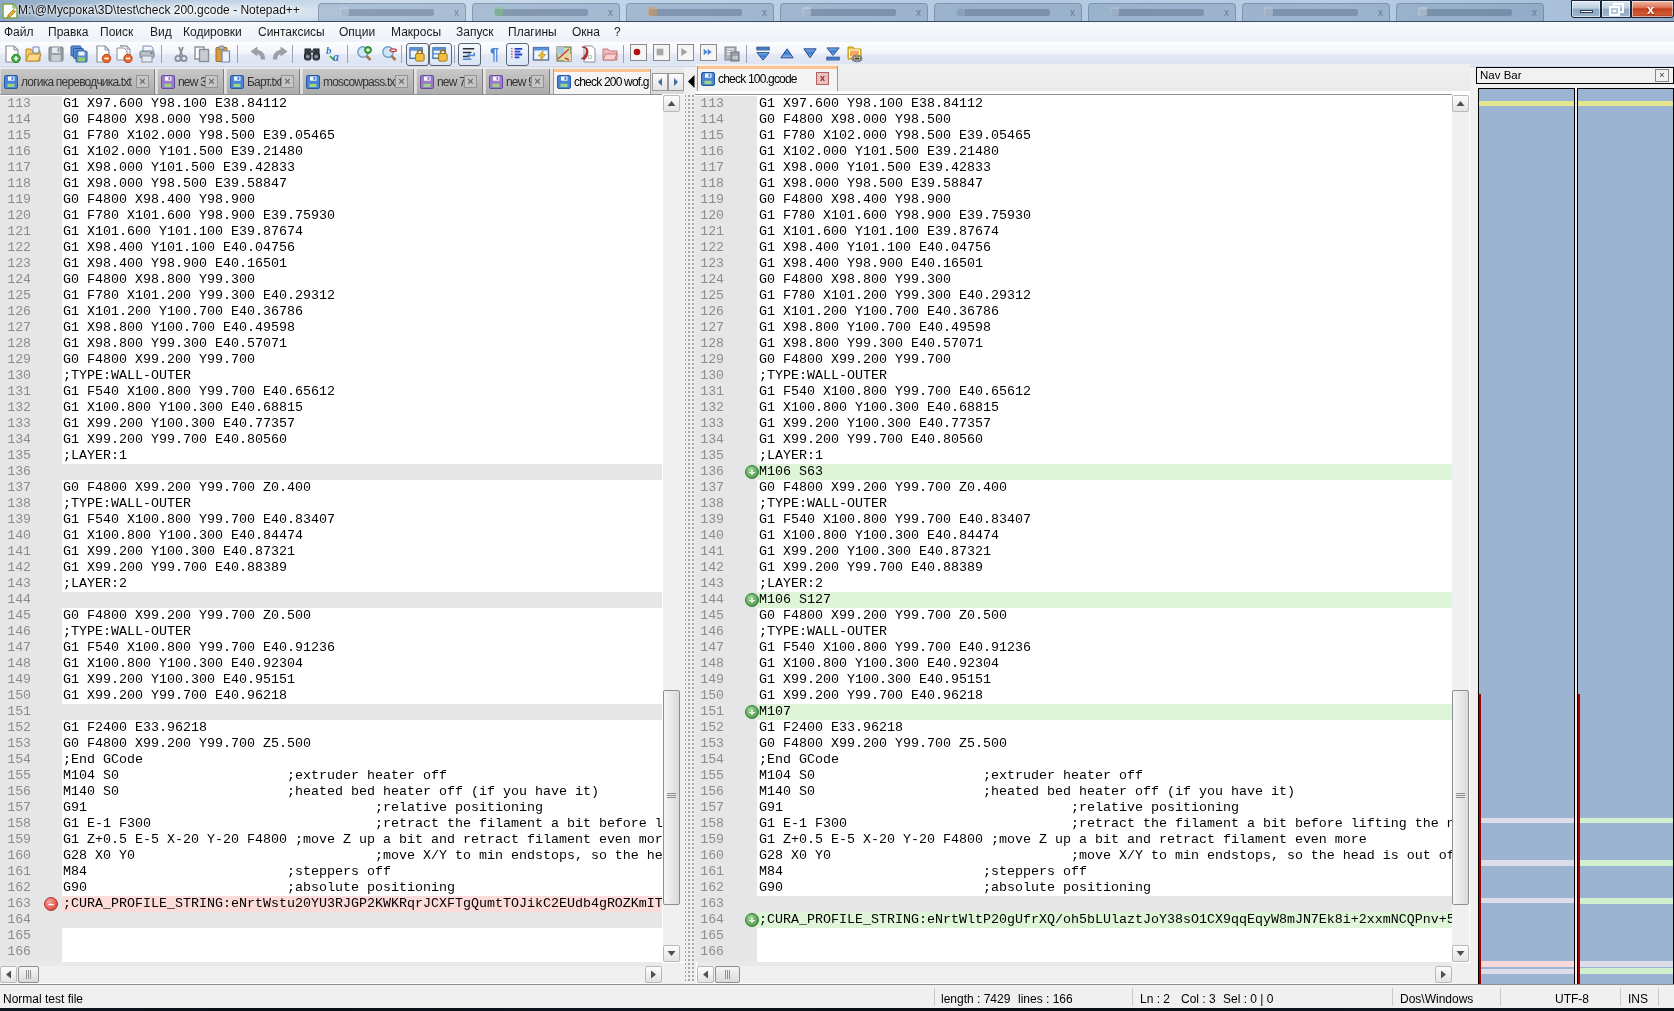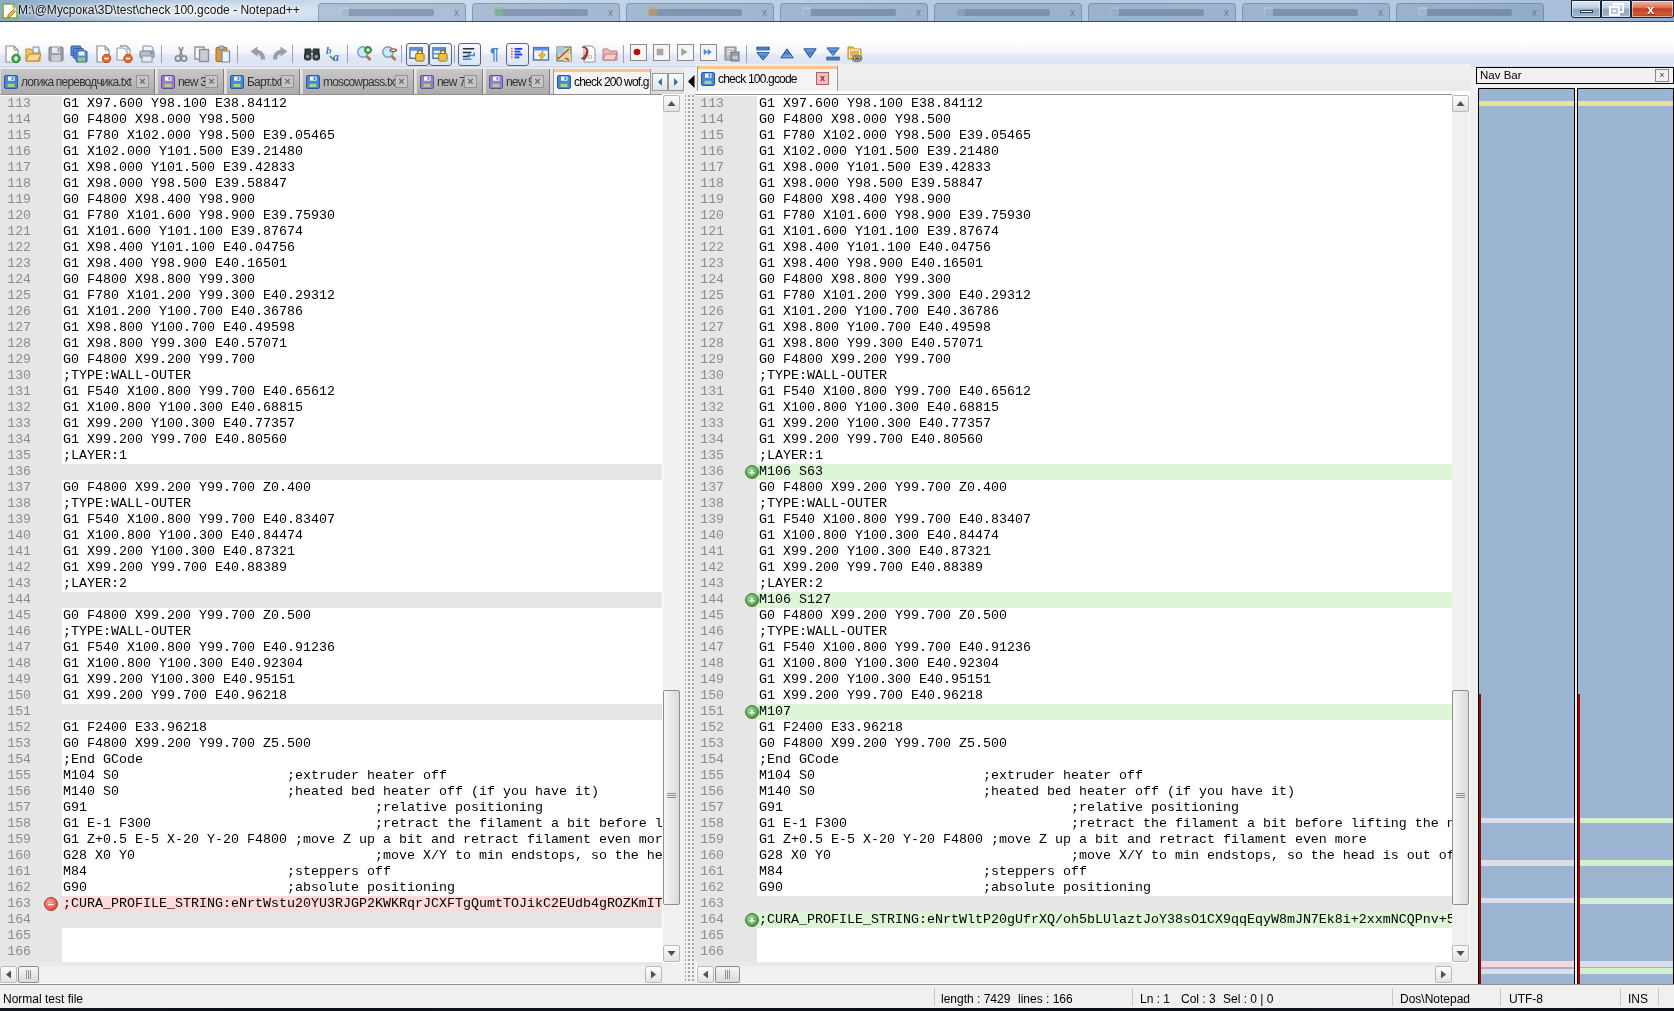--- a/index.html
+++ b/index.html
@@ -100,35 +100,49 @@
       <div class="gdot abs" style="left:956px;background:#9ab0c8"></div>
       <div class="gdot abs" style="left:1110px;background:#b8c8dc"></div>
       <div class="gdot abs" style="left:1264px;background:#c0ccda"></div>
       <div class="gdot abs" style="left:1418px;background:#d0d8e4"></div>
     </div>
     <svg class="abs" style="left:2px;top:3px" width="16" height="16" viewBox="0 0 16 16">
       <path d="M1 1h10l4 4v10H1z" fill="#fdfdfd" stroke="#7aa84e" stroke-width="1.6"></path>
       <path d="M11 1l4 4h-4z" fill="#cfe3b2" stroke="#7aa84e" stroke-width="1"></path>
       <path d="M13.5 8.5L8 14l-2.5.5L6 12l5.5-5.5z" fill="#e8b22a" stroke="#8a6a14" stroke-width=".7"></path>
     </svg>
-    <div id="titletext" class="abs">M:\@Мусрока\3D\test\check 100.gcode - Notepad++</div>
+    <div id="titletext" class="abs">M:\@Мусрока\3D\test\check 200.gcode - Notepad++</div>
     <div id="wbtns" class="abs">
       <div class="wb" id="wmin">
         <span style="position:absolute;left:8px;top:9px;width:13px;height:3px;background:#fff;border:1px solid #2a3a52"></span>
       </div>
       <div class="wb" id="wmax">
         <svg style="position:absolute;left:7px;top:2px" width="16" height="13" viewBox="0 0 16 13">
           <rect x="5" y="1" width="9" height="8" fill="none" stroke="#fff" stroke-width="2"></rect>
           <rect x="1" y="4" width="9" height="8" fill="#b6c9da" stroke="#fff" stroke-width="2"></rect>
           <rect x="4" y="7" width="3" height="2" fill="#fff"></rect>
         </svg>
       </div>
       <div class="wb" id="wclose">
         <span style="position:absolute;left:15px;top:1px;font-size:13px;color:#fff;font-weight:bold;text-shadow:0 1px 1px #702010">x</span>
       </div>
+    </div>
+    <div id="menubar" class="abs">
+      <div class="mi" style="left:4px">Файл</div>
+      <div class="mi" style="left:48px">Правка</div>
+      <div class="mi" style="left:100px">Поиск</div>
+      <div class="mi" style="left:150px">Вид</div>
+      <div class="mi" style="left:183px">Кодировки</div>
+      <div class="mi" style="left:258px">Синтаксисы</div>
+      <div class="mi" style="left:339px">Опции</div>
+      <div class="mi" style="left:391px">Макросы</div>
+      <div class="mi" style="left:456px">Запуск</div>
+      <div class="mi" style="left:508px">Плагины</div>
+      <div class="mi" style="left:572px">Окна</div>
+      <div class="mi" style="left:614px">?</div>
     </div>
     <div id="toolbar" class="abs">
       <svg class="abs" style="left:3px;top:3px" width="18" height="18" viewBox="0 0 18 18">
         <path d="M3 1h8l4 4v12H3z" fill="#fff" stroke="#8a8f98" stroke-width="1.2"></path>
         <path d="M11 1l4 4h-4z" fill="#dfe3ea" stroke="#8a8f98" stroke-width="1"></path>
         <circle cx="13" cy="13.5" r="4.2" fill="#3fae3f" stroke="#1e7d1e"></circle>
         <path d="M13 11.3v4.4M10.8 13.5h4.4" stroke="#fff" stroke-width="1.6"></path>
       </svg>
       <svg class="abs" style="left:24px;top:3px" width="18" height="18" viewBox="0 0 18 18">
         <path d="M2 4h5l1.5 2H16v10H2z" fill="#f5c96a" stroke="#b8892a"></path>
@@ -741,25 +755,25 @@
       <div class="nstrip" style="top:771px;height:6px;background:#d2f0cd"></div>
       <div class="nstrip" style="top:809px;height:6px;background:#d2f0cd"></div>
       <div class="nstrip" style="top:872px;height:6px;background:#dcdde9"></div>
       <div class="nstrip" style="top:879px;height:6px;background:#d2f0cd"></div>
       <div class="abs" style="left:0px;top:605px;width:2px;height:291px;background:#a80000"></div>
     </div>
     <div id="status" class="abs">
       <div style="left:3px">Normal test file</div>
       <div style="left:941px">length : 7429</div>
       <div style="left:1018px">lines : 166</div>
-      <div style="left:1140px">Ln : 1</div>
+      <div style="left:1140px">Ln : 2</div>
       <div style="left:1181px">Col : 3</div>
       <div style="left:1223px">Sel : 0 | 0</div>
-      <div style="left:1400px">Dos\Notepad</div>
-      <div style="left:1509px">UTF-8</div>
+      <div style="left:1400px">Dos\Windows</div>
+      <div style="left:1555px">UTF-8</div>
       <div style="left:1628px">INS</div>
       <div class="ssep" style="left:934px;top:3px"></div>
       <div class="ssep" style="left:1132px;top:3px"></div>
       <div class="ssep" style="left:1392px;top:3px"></div>
       <div class="ssep" style="left:1500px;top:3px"></div>
       <div class="ssep" style="left:1620px;top:3px"></div>
       <div class="ssep" style="left:1658px;top:3px"></div>
     </div>
     <div id="bottomedge" class="abs"></div>
   </div>

